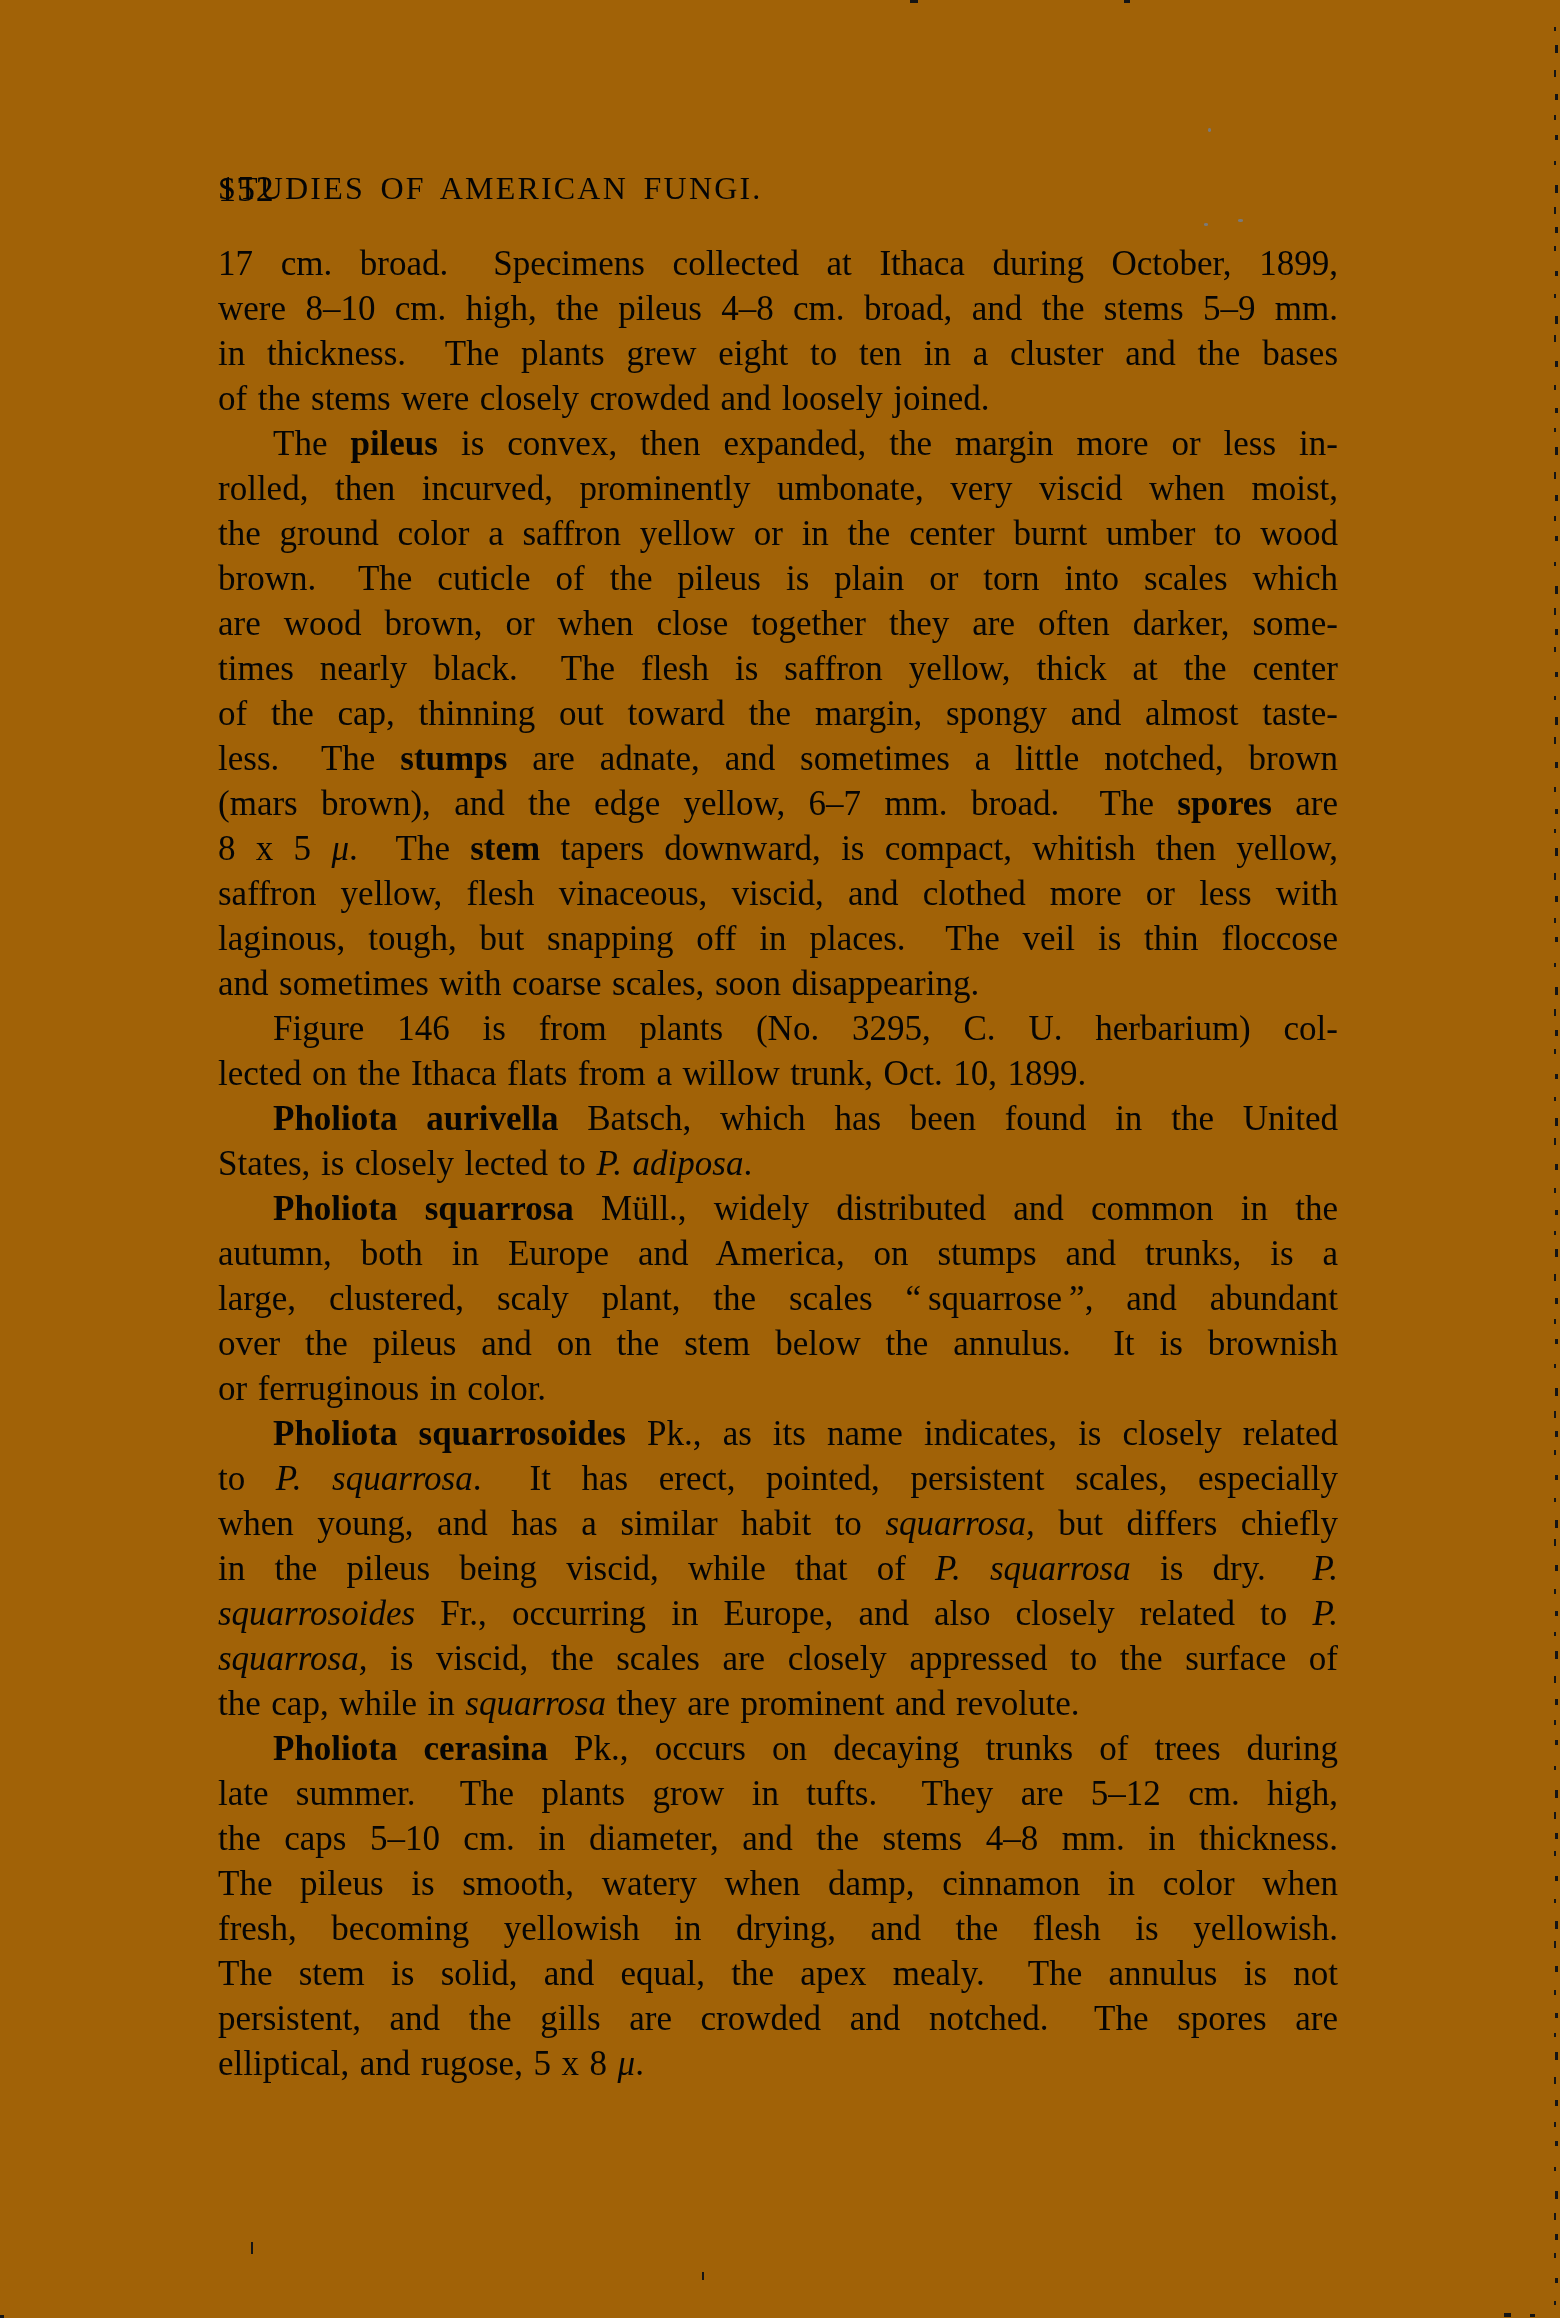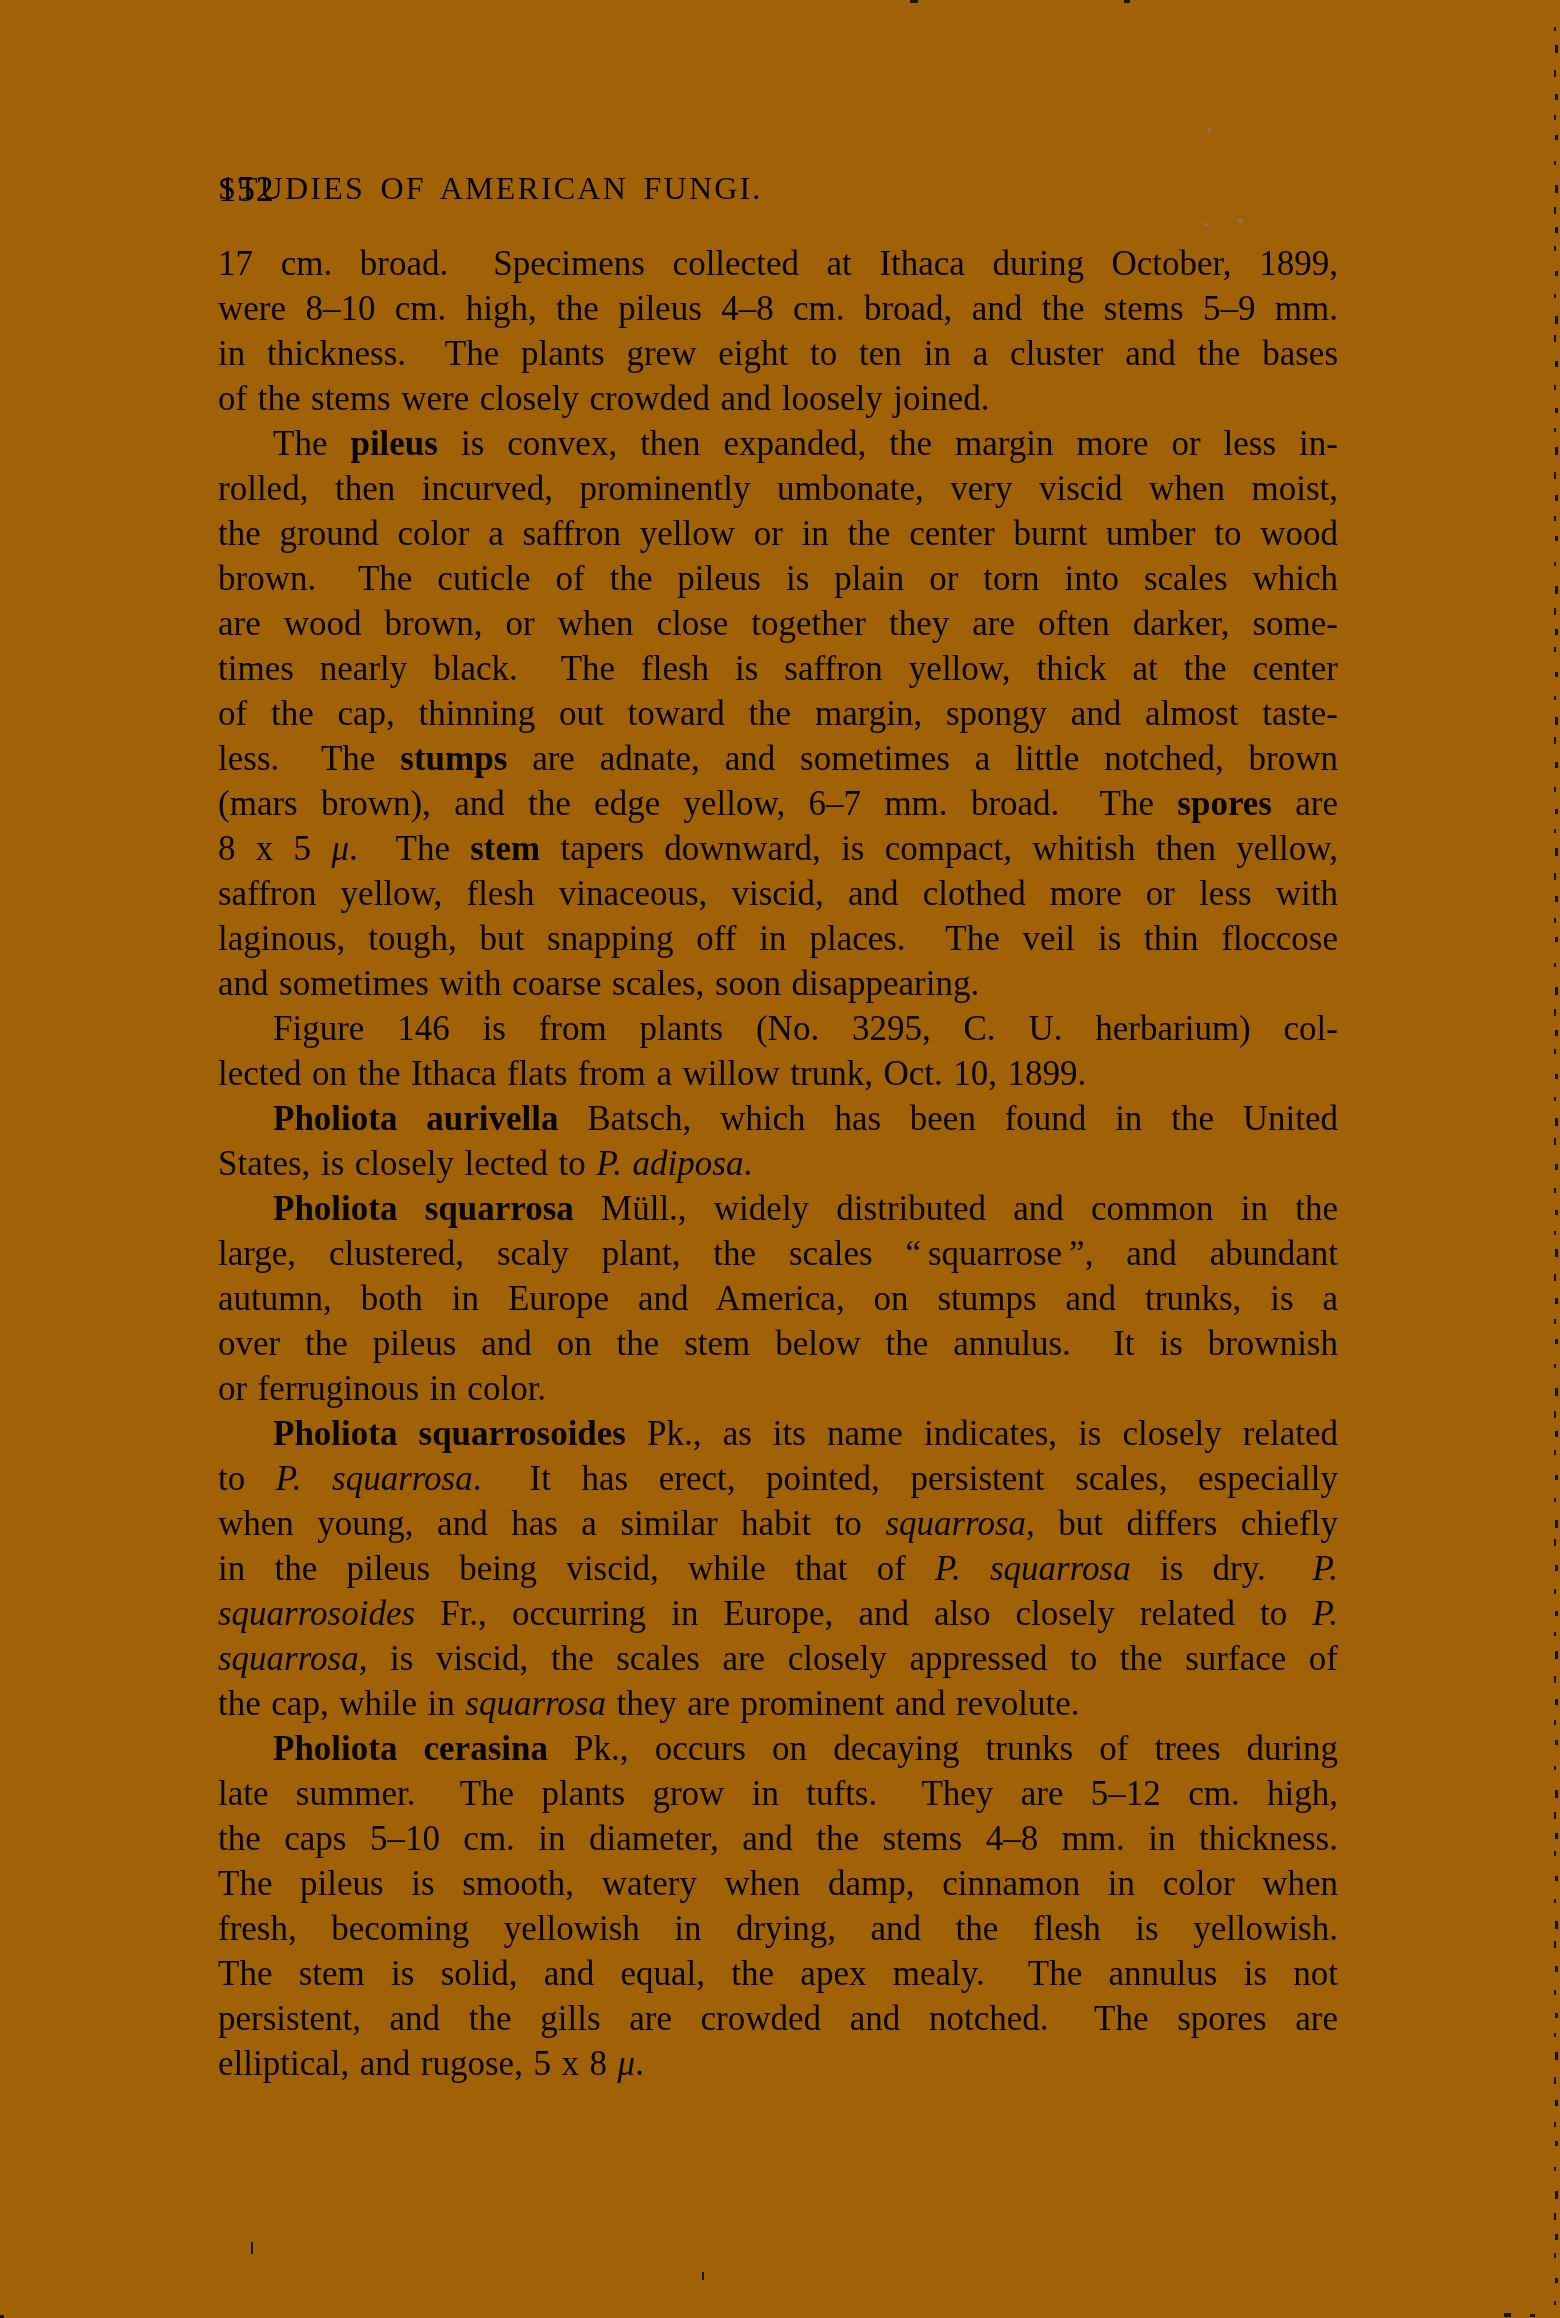--- a/index.html
+++ b/index.html
@@ -67,22 +67,22 @@
       <div class="line"><span class="">(mars brown), and the edge yellow, 6–7 mm. broad.  The </span><span class="b">spores</span><span class=""> are</span></div>
       <div class="line"><span class="">8 x 5 </span><span class="i">μ</span><span class="">.  The </span><span class="b">stem</span><span class=""> tapers downward, is compact, whitish then yellow,</span></div>
       <div class="line"><span class="">saffron yellow, flesh vinaceous, viscid, and clothed more or less with</span></div>
       <div class="line"><span class="">laginous, tough, but snapping off in places.  The veil is thin floccose</span></div>
       <div class="line last"><span class="">and sometimes with coarse scales, soon disappearing.</span></div>
       <div class="line indent"><span class="">Figure 146 is from plants (No. 3295, C. U. herbarium) col-</span></div>
       <div class="line last"><span class="">lected on the Ithaca flats from a willow trunk, Oct. 10, 1899.</span></div>
       <div class="line indent"><span class="b">Pholiota aurivella</span><span class=""> Batsch, which has been found in the United</span></div>
       <div class="line last"><span class="">States, is closely lected to </span><span class="i">P. adiposa</span><span class="">.</span></div>
       <div class="line indent"><span class="b">Pholiota squarrosa</span><span class=""> Müll., widely distributed and common in the</span></div>
+      <div class="line"><span class="">autumn, both in Europe and America, on stumps and trunks, is a</span></div>
       <div class="line"><span class="">large, clustered, scaly plant, the scales “ squarrose ”, and abundant</span></div>
-      <div class="line"><span class="">autumn, both in Europe and America, on stumps and trunks, is a</span></div>
       <div class="line"><span class="">over the pileus and on the stem below the annulus.  It is brownish</span></div>
       <div class="line last"><span class="">or ferruginous in color.</span></div>
       <div class="line indent"><span class="b">Pholiota squarrosoides</span><span class=""> Pk., as its name indicates, is closely related</span></div>
       <div class="line"><span class="">to </span><span class="i">P. squarrosa</span><span class="">.  It has erect, pointed, persistent scales, especially</span></div>
       <div class="line"><span class="">when young, and has a similar habit to </span><span class="i">squarrosa,</span><span class=""> but differs chiefly</span></div>
       <div class="line"><span class="">in the pileus being viscid, while that of </span><span class="i">P. squarrosa</span><span class=""> is dry.  </span><span class="i">P.</span></div>
       <div class="line"><span class="i">squarrosoides</span><span class=""> Fr., occurring in Europe, and also closely related to </span><span class="i">P.</span></div>
       <div class="line"><span class="i">squarrosa,</span><span class=""> is viscid, the scales are closely appressed to the surface of</span></div>
       <div class="line last"><span class="">the cap, while in </span><span class="i">squarrosa</span><span class=""> they are prominent and revolute.</span></div>
       <div class="line indent"><span class="b">Pholiota cerasina</span><span class=""> Pk., occurs on decaying trunks of trees during</span></div>

